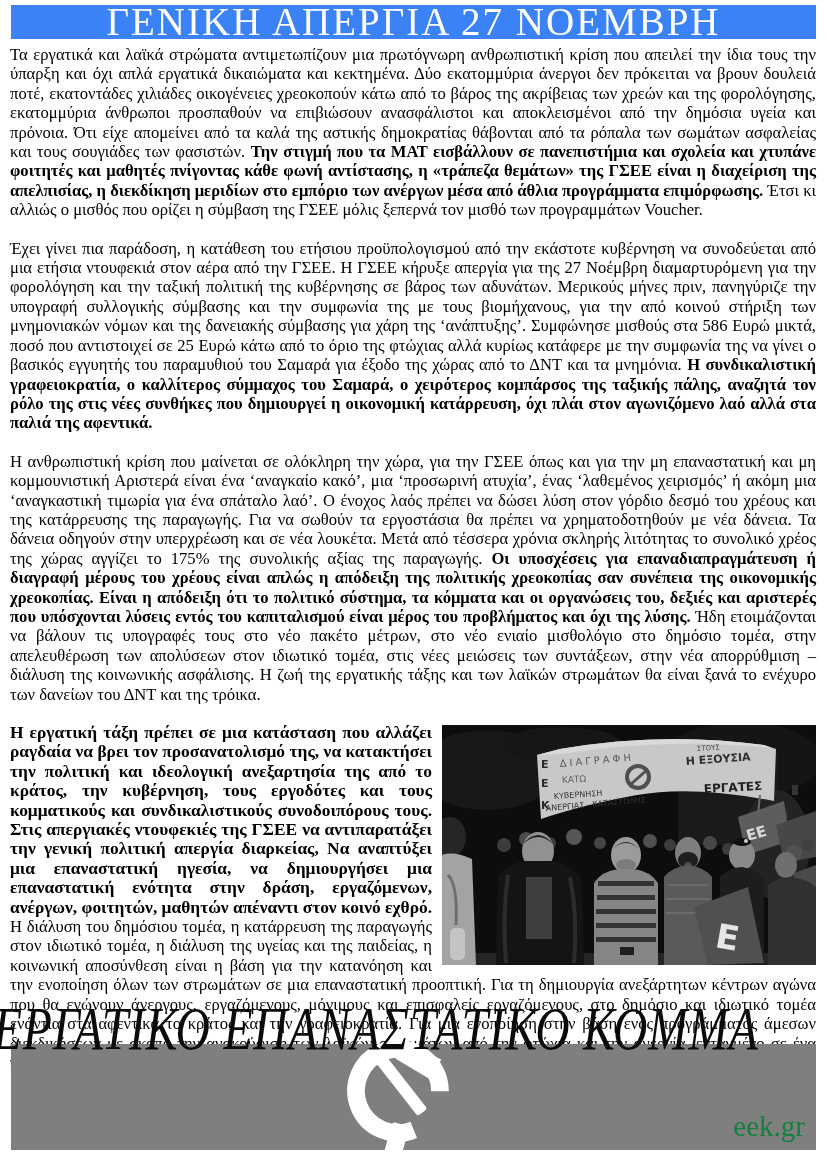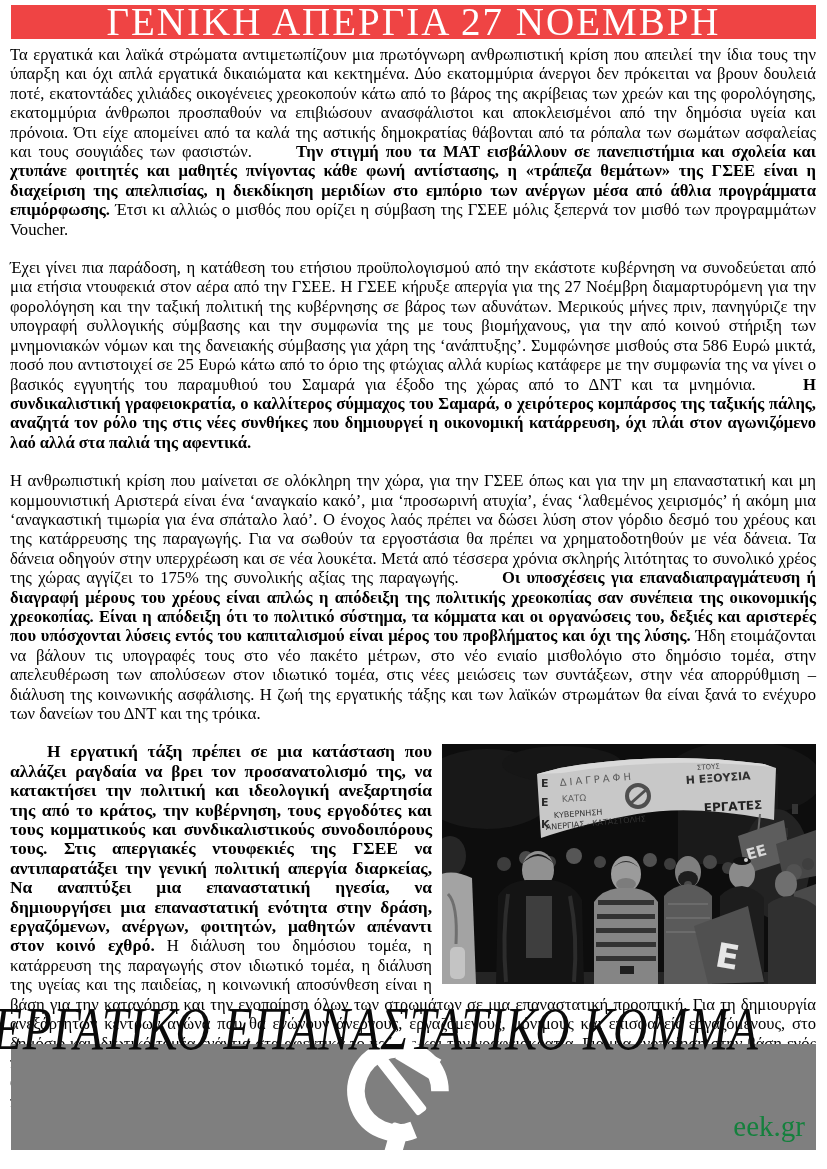--- a/index.html
+++ b/index.html
@@ -3,30 +3,30 @@
 <meta charset="utf-8">
 <style>
   html,body{margin:0;padding:0;background:#ffffff;}
   .page{
     position:relative;width:827px;height:1169px;background:#ffffff;
     overflow:hidden;font-family:"Liberation Serif", "DejaVu Serif", serif;color:#000;
   }
   
   .header-bar{
     position:absolute;left:11px;top:5px;width:805px;height:34px;
-    background:#ef4444;display:flex;align-items:center;justify-content:center;overflow:visible;
+    background:#3b82f6;display:flex;align-items:center;justify-content:center;overflow:visible;
   }
   .header-title{
     color:#ffffff;font-size:39px;line-height:34px;font-weight:normal;
     letter-spacing:2px;white-space:nowrap;transform:scaleY(1.02);
   }
   
   .content{position:absolute;left:10px;top:45px;width:806px;}
   .content p{margin:0 0 19px 0;text-align:justify;font-size:16.6px;line-height:19.4px;}
-  .content p b{font-weight:bold;margin-left:37px;}
+  .content p b{font-weight:bold;}
   .para4 b{font-size:17.4px;line-height:18px;}
   
   .photo{
     float:right;width:374px;height:240px;margin:2px 0 6px 10px;
     background:#0b0b0b;overflow:hidden;
   }
   .photo svg{display:block;}
   
   .footer-bar{
     position:absolute;left:11px;top:1044px;width:805px;height:106px;

